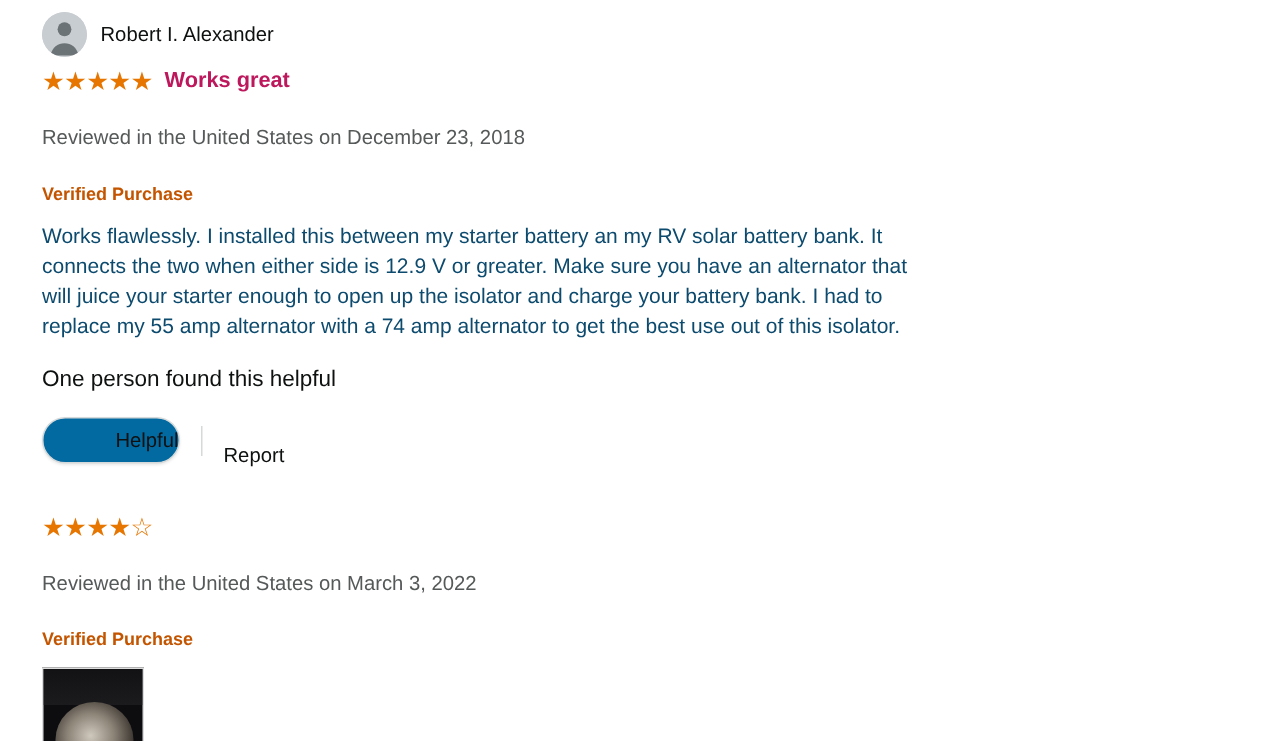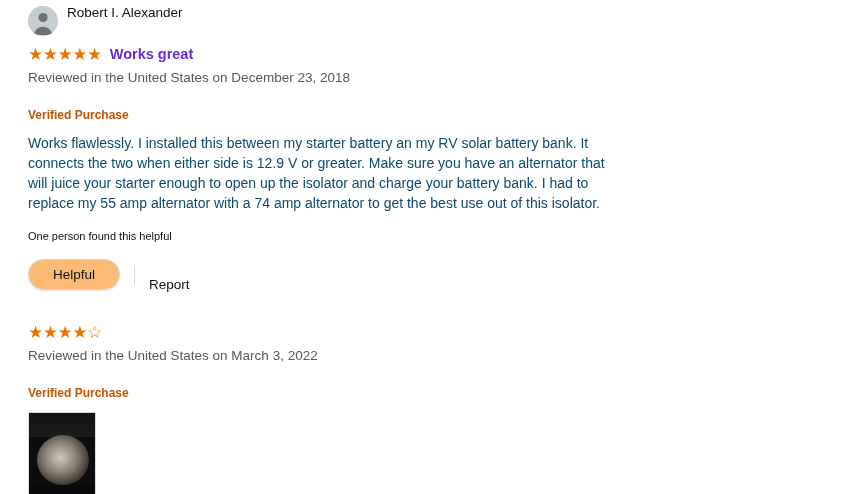--- a/index.html
+++ b/index.html
@@ -16,20 +16,21 @@
     overflow: hidden;
   }
   .reviews {
     padding: 6px 28px 0 28px;
   }
   .review {
     margin-bottom: 4px;
   }
   .reviewer-row {
     display: flex;
+    align-items: center;
     gap: 9px;
     height: 34px;
   }
   .avatar {
     width: 30px;
     height: 30px;
     border-radius: 50%;
     background: #c8cdd1;
     display: flex;
     align-items: flex-end;
@@ -54,59 +55,59 @@
     letter-spacing: -0.5px;
     color: #F5A623;
     line-height: 1;
     white-space: nowrap;
   }
   .stars .on { color: #E77600; }
   .stars .off { color: #E77600; }
   .review-title {
     font-size: 14.5px;
     font-weight: bold;
-    color: #6d28d9;
+    color: #be185d;
     line-height: 1.1;
   }
   .review-meta {
     font-size: 13.5px;
     color: #565959;
-    margin-top: 7px;
+    margin-top: 21px;
   }
   .verified {
     font-size: 12px;
     font-weight: bold;
     color: #C45500;
     margin-top: 23px;
   }
   .review-body {
     font-size: 14px;
     line-height: 20px;
     color: #0c4a6e;
     margin-top: 11px;
     max-width: 590px;
   }
   .helpful-count {
-    font-size: 11px;
+    font-size: 15px;
     color: #0F1111;
     margin-top: 17px;
   }
   .actions {
     display: flex;
     align-items: center;
     gap: 14px;
     margin-top: 15px;
   }
   .helpful-btn {
     border: 1px solid #D5D9D9;
     border-radius: 18px;
-    background: #fdba74;
+    background: #0369a1;
     padding: 7px 0;
     width: 92px;
-    text-align: center;
+    text-align: right;
     font-size: 13.5px;
     color: #0F1111;
     font-family: "Liberation Sans", sans-serif;
     box-shadow: 0 1px 2px rgba(15,17,17,.10);
     cursor: pointer;
   }
   .divider {
     width: 1px;
     height: 20px;
     background: #D5D9D9;

